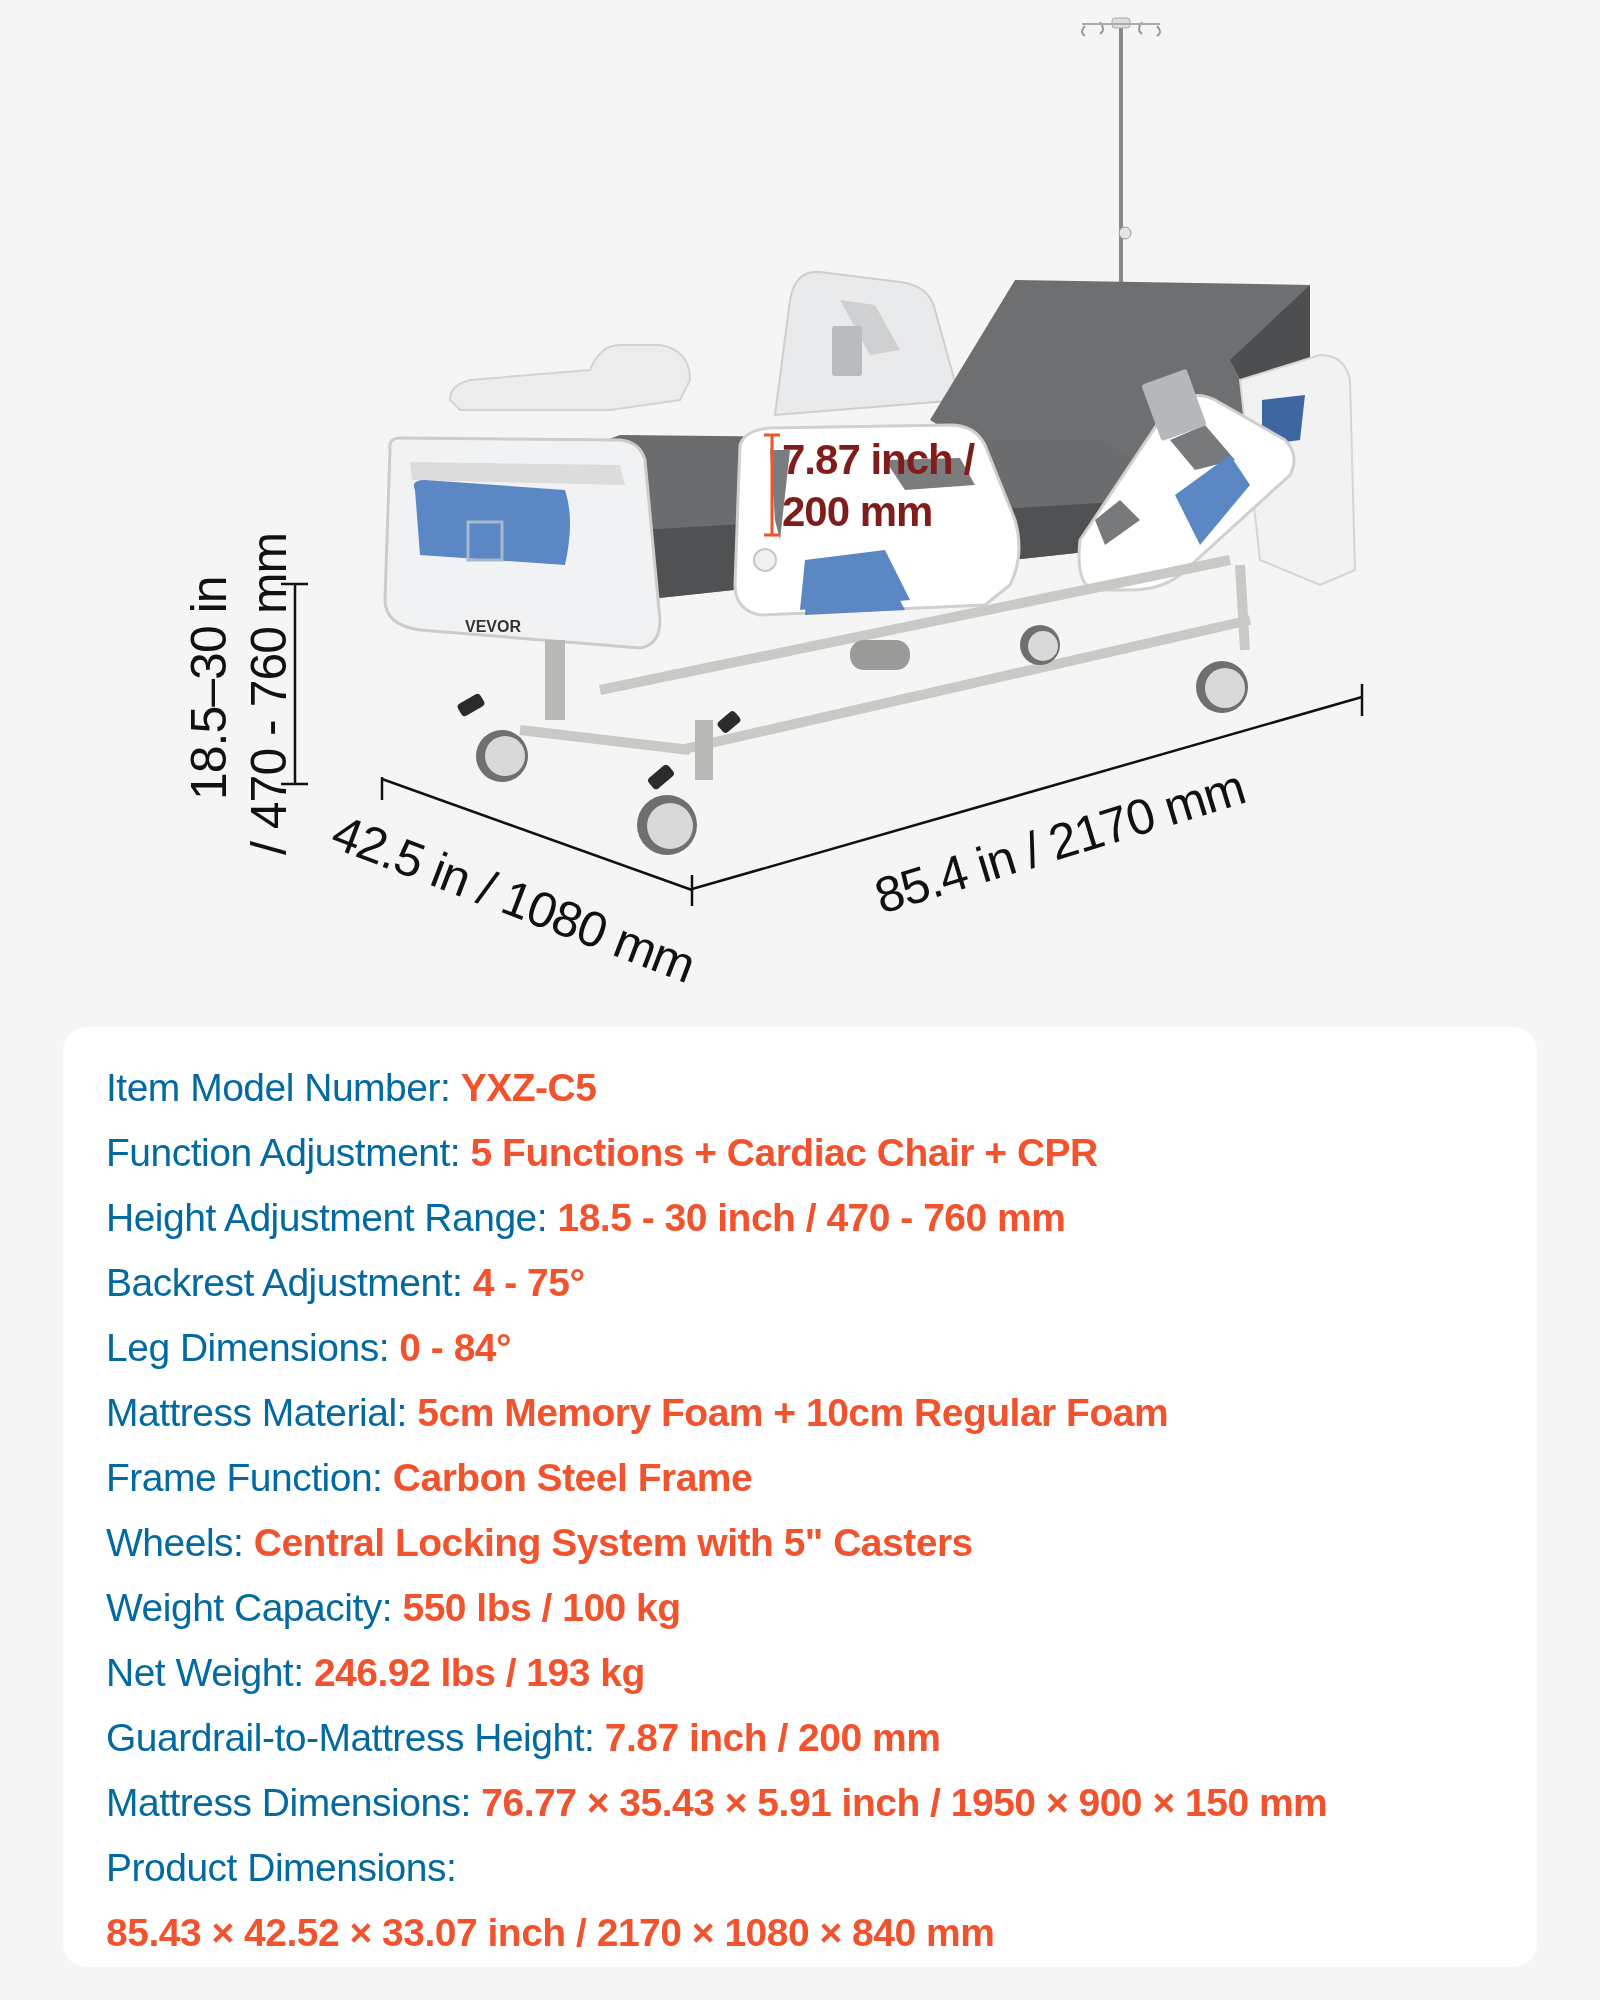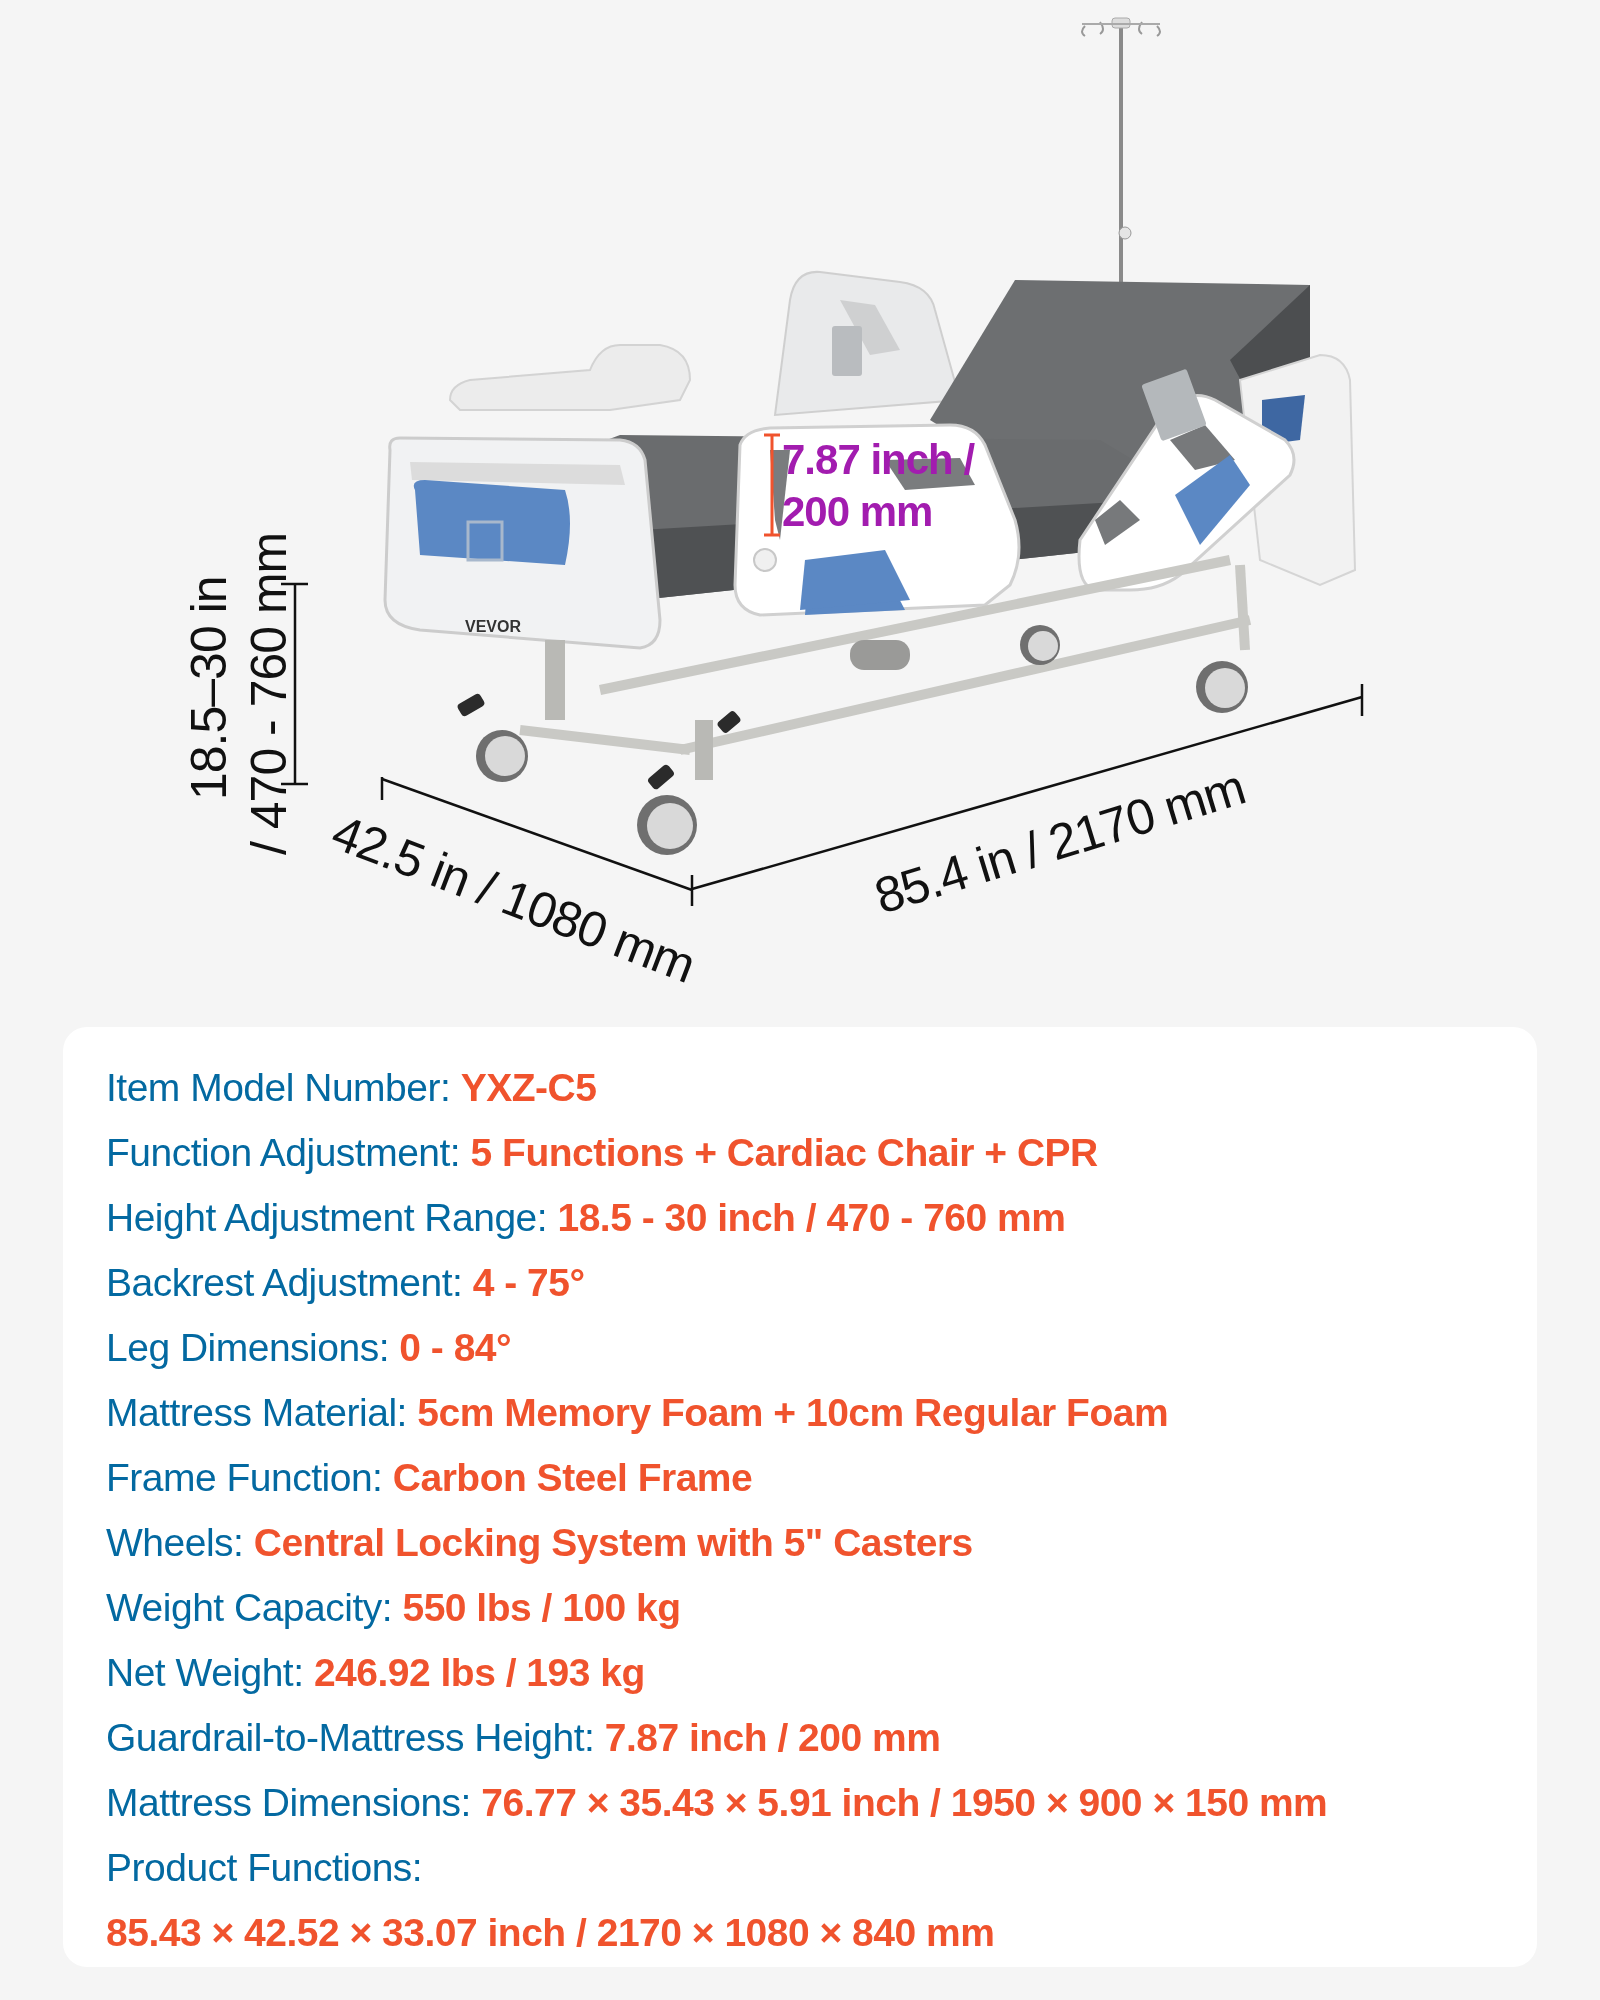--- a/index.html
+++ b/index.html
@@ -8,21 +8,21 @@
     position: relative; overflow: hidden;
     font-family: "Liberation Sans", "DejaVu Sans", sans-serif;
   }
   .hero { position: absolute; left: 0; top: 0; width: 1600px; height: 1010px; }
   .hero svg { position: absolute; left: 0; top: 0; }
   .dim-label {
     position: absolute; color: #111; font-size: 50px; white-space: nowrap;
     transform-origin: 0 0; letter-spacing: -1px;
   }
   .guard-label {
-    position: absolute; color: #a21caf; font-weight: bold; font-size: 42px;
+    position: absolute; color: #7f1d1d; font-weight: bold; font-size: 42px;
     line-height: 52px; left: 782px; top: 434px; letter-spacing: -1px;
   }
   .spec-card {
     position: absolute; left: 63px; top: 1027px; width: 1474px; height: 940px;
     background: #ffffff; border-radius: 24px;
   }
   .spec-list { position: absolute; left: 43px; top: 28px; margin: 0; padding: 0; list-style: none; }
   .spec-row {
     height: 65px; line-height: 65px; font-size: 39px; color: #111; white-space: nowrap;
     letter-spacing: -0.5px;
@@ -157,16 +157,16 @@
     <li class="spec-row"><span class="lbl">Height Adjustment Range:</span> <span class="val">18.5 - 30 inch / 470 - 760 mm</span></li>
     <li class="spec-row"><span class="lbl">Backrest Adjustment:</span> <span class="val">4 - 75°</span></li>
     <li class="spec-row"><span class="lbl">Leg Dimensions:</span> <span class="val">0 - 84°</span></li>
     <li class="spec-row"><span class="lbl">Mattress Material:</span> <span class="val">5cm Memory Foam + 10cm Regular Foam</span></li>
     <li class="spec-row"><span class="lbl">Frame Function:</span> <span class="val">Carbon Steel Frame</span></li>
     <li class="spec-row"><span class="lbl">Wheels:</span> <span class="val">Central Locking System with 5" Casters</span></li>
     <li class="spec-row"><span class="lbl">Weight Capacity:</span> <span class="val">550 lbs / 100 kg</span></li>
     <li class="spec-row"><span class="lbl">Net Weight:</span> <span class="val">246.92 lbs / 193 kg</span></li>
     <li class="spec-row"><span class="lbl">Guardrail-to-Mattress Height:</span> <span class="val">7.87 inch / 200 mm</span></li>
     <li class="spec-row"><span class="lbl">Mattress Dimensions:</span> <span class="val">76.77 × 35.43 × 5.91 inch / 1950 × 900 × 150 mm</span></li>
-    <li class="spec-row"><span class="lbl">Product Functions:</span></li>
+    <li class="spec-row"><span class="lbl">Product Dimensions:</span></li>
     <li class="spec-row"><span class="val">85.43 ×  42.52 ×  33.07 inch / 2170 × 1080 × 840 mm</span></li>
   </ul>
 </div>
 
 </body></html>

